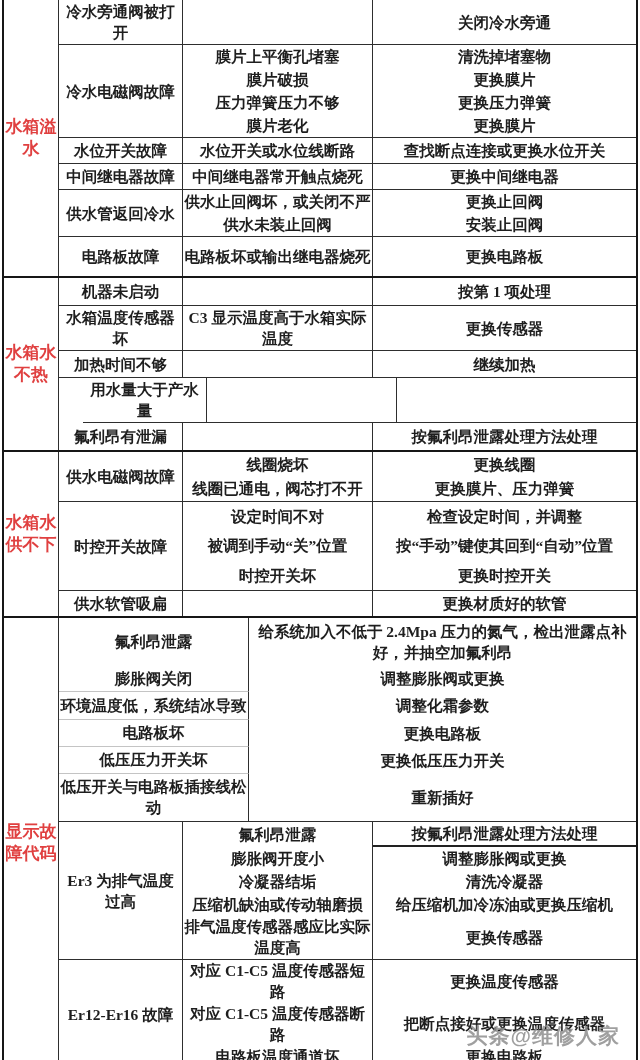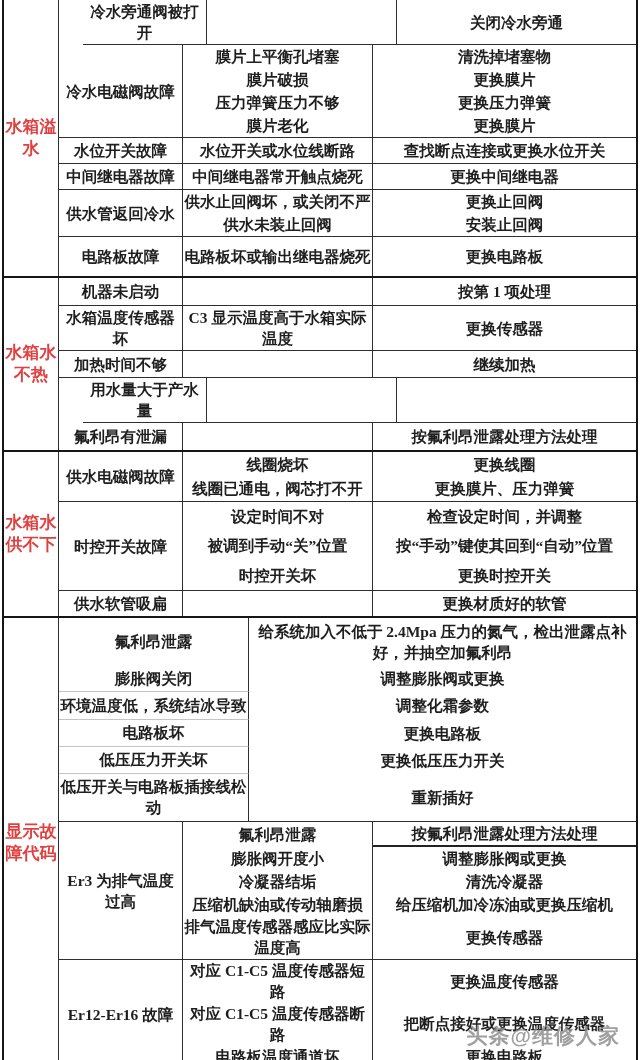--- a/index.html
+++ b/index.html
@@ -47,21 +47,21 @@
     font-size:21px;color:#8f8f8f;opacity:0.85;letter-spacing:1px;white-space:nowrap;
   }
 </style>
 </head>
 <body>
 
 <div class="tbl">
     <div class="section">
       <div class="label-cell">水箱溢水</div>
       <div class="rows">
-        <div class="row" style="min-height: 42px; margin-left: 24px;">
+        <div class="row" style="min-height: 42px;">
           <div class="name-cell">冷水旁通阀被打开</div>
           <div class="row-body">
             <div class="sub">
               <div class="cause-cell"></div>
               <div class="fix-cell">关闭冷水旁通</div>
             </div>
           </div>
         </div>
         <div class="row" style="min-height: 91px;">
           <div class="name-cell">冷水电磁阀故障</div>

